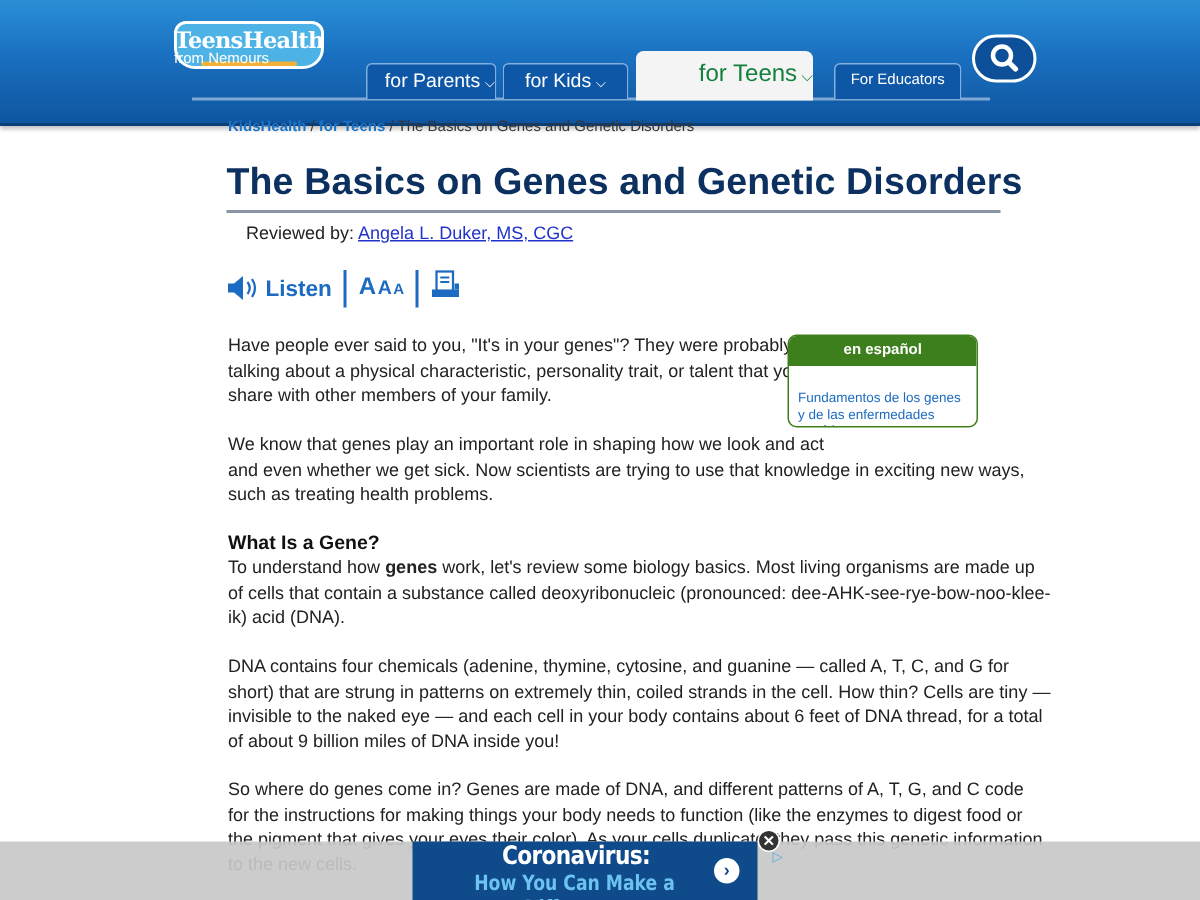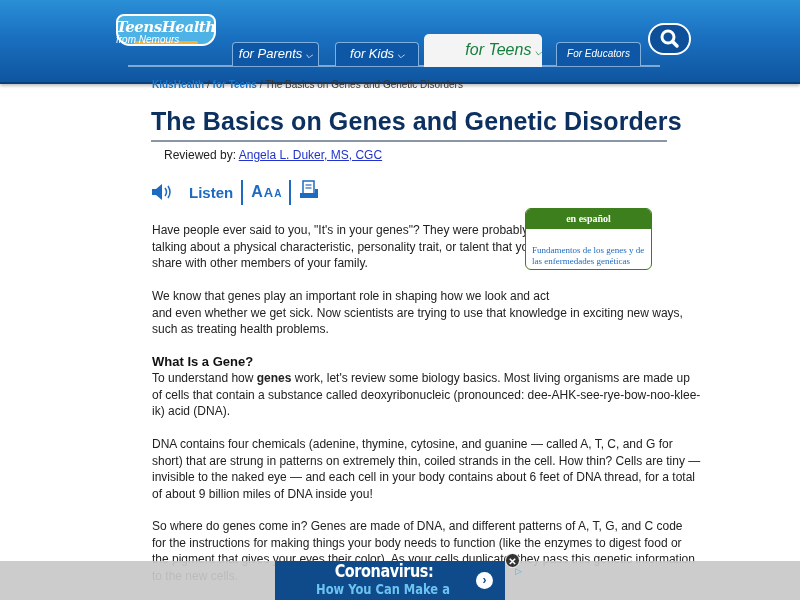--- a/index.html
+++ b/index.html
@@ -1,19 +1,19 @@
 <!DOCTYPE html>
 <html><head>
 <meta charset="utf-8">
 <style>
   * { box-sizing: border-box; margin: 0; padding: 0; }
   html, body { width: 800px; height: 600px; overflow: hidden; background: #fff; font-family: "Liberation Sans", sans-serif; }
   .header { position: absolute; left: 0; top: 0; width: 800px; height: 84px;
     background: linear-gradient(180deg, #2a8fd6 0%, #1a70c0 45%, #0f55a0 100%);
-    border-bottom: 2px solid #0b3f7a; box-shadow: 0 2px 3px rgba(0,0,0,0.25); font-style: italic; }
+    border-bottom: 2px solid #0b3f7a; box-shadow: 0 2px 3px rgba(0,0,0,0.25); }
   .logo { position: absolute; left: 116px; top: 14px; width: 100px; height: 46px; }
   .logo-badge { position: absolute; left: 0; top: 0; width: 100px; height: 32px; background: #4db3e6;
     border: 2px solid #fff; border-radius: 8px 8px 14px 14px; }
   .logo-text { position: absolute; left: 0; top: 4px; width: 100px; text-align: center; color: #fff;
     font-family: "DejaVu Serif", serif; font-weight: bold; font-size: 15px; letter-spacing: -0.5px; }
   .logo-stripe { position: absolute; left: 18px; top: 27px; width: 64px; height: 3px; background: #f2b23a; border-radius: 2px; }
   .logo-sub { position: absolute; left: 0; top: 20px; width: 100px; text-align: left; color: #fff; font-size: 10px; }
   .nav-line { position: absolute; left: 128px; top: 65px; width: 532px; height: 2px; background: #7fa8d3; }
   .tab { position: absolute; top: 42px; height: 24px; background: #0e57a6; border: 1px solid #7fb0e0; border-bottom: none;
     border-radius: 4px 4px 0 0; color: #fff; font-size: 13px; text-align: center; line-height: 22px; }
@@ -28,22 +28,22 @@
   .title { position: absolute; left: 151px; top: 107px; font-size: 25px; font-weight: bold; color: #0c3160; letter-spacing: 0.1px; }
   .title-rule { position: absolute; left: 151px; top: 140px; width: 516px; height: 2px; background: #8a95a5; }
   .reviewed { position: absolute; left: 164px; top: 148px; font-size: 12px; color: #222; }
   .reviewed a { color: #2233cc; text-decoration: underline; }
   .tools { position: absolute; left: 151px; top: 179px; height: 26px; display: flex; align-items: center; }
   .listen { display: flex; align-items: center; color: #1d6bc0; font-weight: bold; font-size: 15px; }
   .divider { width: 2px; height: 25px; background: #1d6bc0; margin: 0 8px; }
   .aaa { color: #1d6bc0; font-weight: bold; display: flex; align-items: baseline; }
   .p { position: absolute; left: 152px; font-size: 12px; color: #222; line-height: 16.5px; }
   .h2 { position: absolute; left: 152px; top: 354px; font-size: 13px; font-weight: bold; color: #111; }
-  .espanol { position: absolute; left: 525px; top: 208px; width: 127px; height: 62px; border: 1px solid #3d7f1c;
-    border-radius: 6px; overflow: hidden; background: #fff; font-family: Liberation Serif, serif; }
+  .espanol { position: absolute; left: 525px; top: 223px; width: 127px; height: 62px; border: 1px solid #3d7f1c;
+    border-radius: 6px; overflow: hidden; background: #fff; }
   .esp-head { height: 20px; background: #3d7f1c; color: #fff; font-weight: bold; font-size: 10px; text-align: center; line-height: 20px; }
   .esp-link { padding: 16px 6px; font-size: 9px; color: #1d6bc0; line-height: 11px; }
   .ad-bar { position: absolute; left: 0; top: 561px; width: 800px; height: 39px; background: rgba(200,200,200,0.92); }
   .ad { position: absolute; left: 275px; top: 561px; width: 230px; height: 39px; background: #0f4a8a; text-align: center; }
   .ad-1 { color: #fff; font-weight: bold; font-size: 17px; line-height: 20px; margin-left: -12px; font-family: "DejaVu Sans", sans-serif; letter-spacing: -0.5px; transform: scaleX(0.85); }
   .ad-2 { color: #6cc3f0; font-weight: bold; font-size: 14px; line-height: 17px; margin-left: -14px; font-family: "DejaVu Sans", sans-serif; transform: scaleX(0.82); }
   .ad-arrow { position: absolute; right: 12px; top: 11px; width: 17px; height: 17px; border-radius: 50%; background: #fff;
     color: #0f4a8a; font-size: 12px; font-weight: bold; line-height: 17px; text-align: center; }
   .ad-close { position: absolute; left: 505px; top: 553px; width: 15px; height: 15px; border-radius: 50%; background: #333;
     color: #fff; font-size: 10px; font-weight: bold; text-align: center; line-height: 15px; border: 1px solid #fff; }
@@ -53,21 +53,21 @@
 <body>
 
 <div class="header">
   <div class="logo">
     <div class="logo-badge"></div>
     <div class="logo-text">TeensHealth</div>
     <div class="logo-stripe"></div>
     <div class="logo-sub">from Nemours</div>
   </div>
   <div class="nav-line"></div>
-  <div class="tab" style="left:232px;width:87px;">
+  <div class="tab" style="left:244px;width:87px;text-align:right;">
     <span>for Parents</span><span class="chev">⌵</span>
   </div>
   <div class="tab" style="left:335px;width:84px;">
     <span>for Kids</span><span class="chev">⌵</span>
   </div>
   <div class="tab-active">
     <span>for Teens</span><span class="chev">⌵</span>
   </div>
   <div class="tab" style="left:556px;width:85px;font-size:10px;">
     <span>For Educators</span>
@@ -96,21 +96,21 @@
   <a>Angela L. Duker, MS, CGC</a>
 </div>
 
 <div class="tools">
   <div class="listen">
     <svg width="24" height="18" viewBox="0 0 24 18">
       <path d="M1 6 H5 L11 1 V17 L5 12 H1 Z" fill="#1d6bc0"></path>
       <path d="M14 5 Q17 9 14 13" fill="none" stroke="#1d6bc0" stroke-width="1.5"></path>
       <path d="M17 3 Q21 9 17 15" fill="none" stroke="#1d6bc0" stroke-width="1.5"></path>
     </svg>
-    <span style="margin-left:14px;">Listen</span>
+    <span style="margin-left:2px;">Listen</span>
   </div>
   <div class="divider"></div>
   <div class="aaa">
     <span style="font-size:16px;">A</span>
     <span style="font-size:13px;margin-left:1px;">A</span>
     <span style="font-size:10px;margin-left:1px;">A</span>
   </div>
   <div class="divider"></div>
   <div>
     <svg width="22" height="20" viewBox="0 0 22 20">

